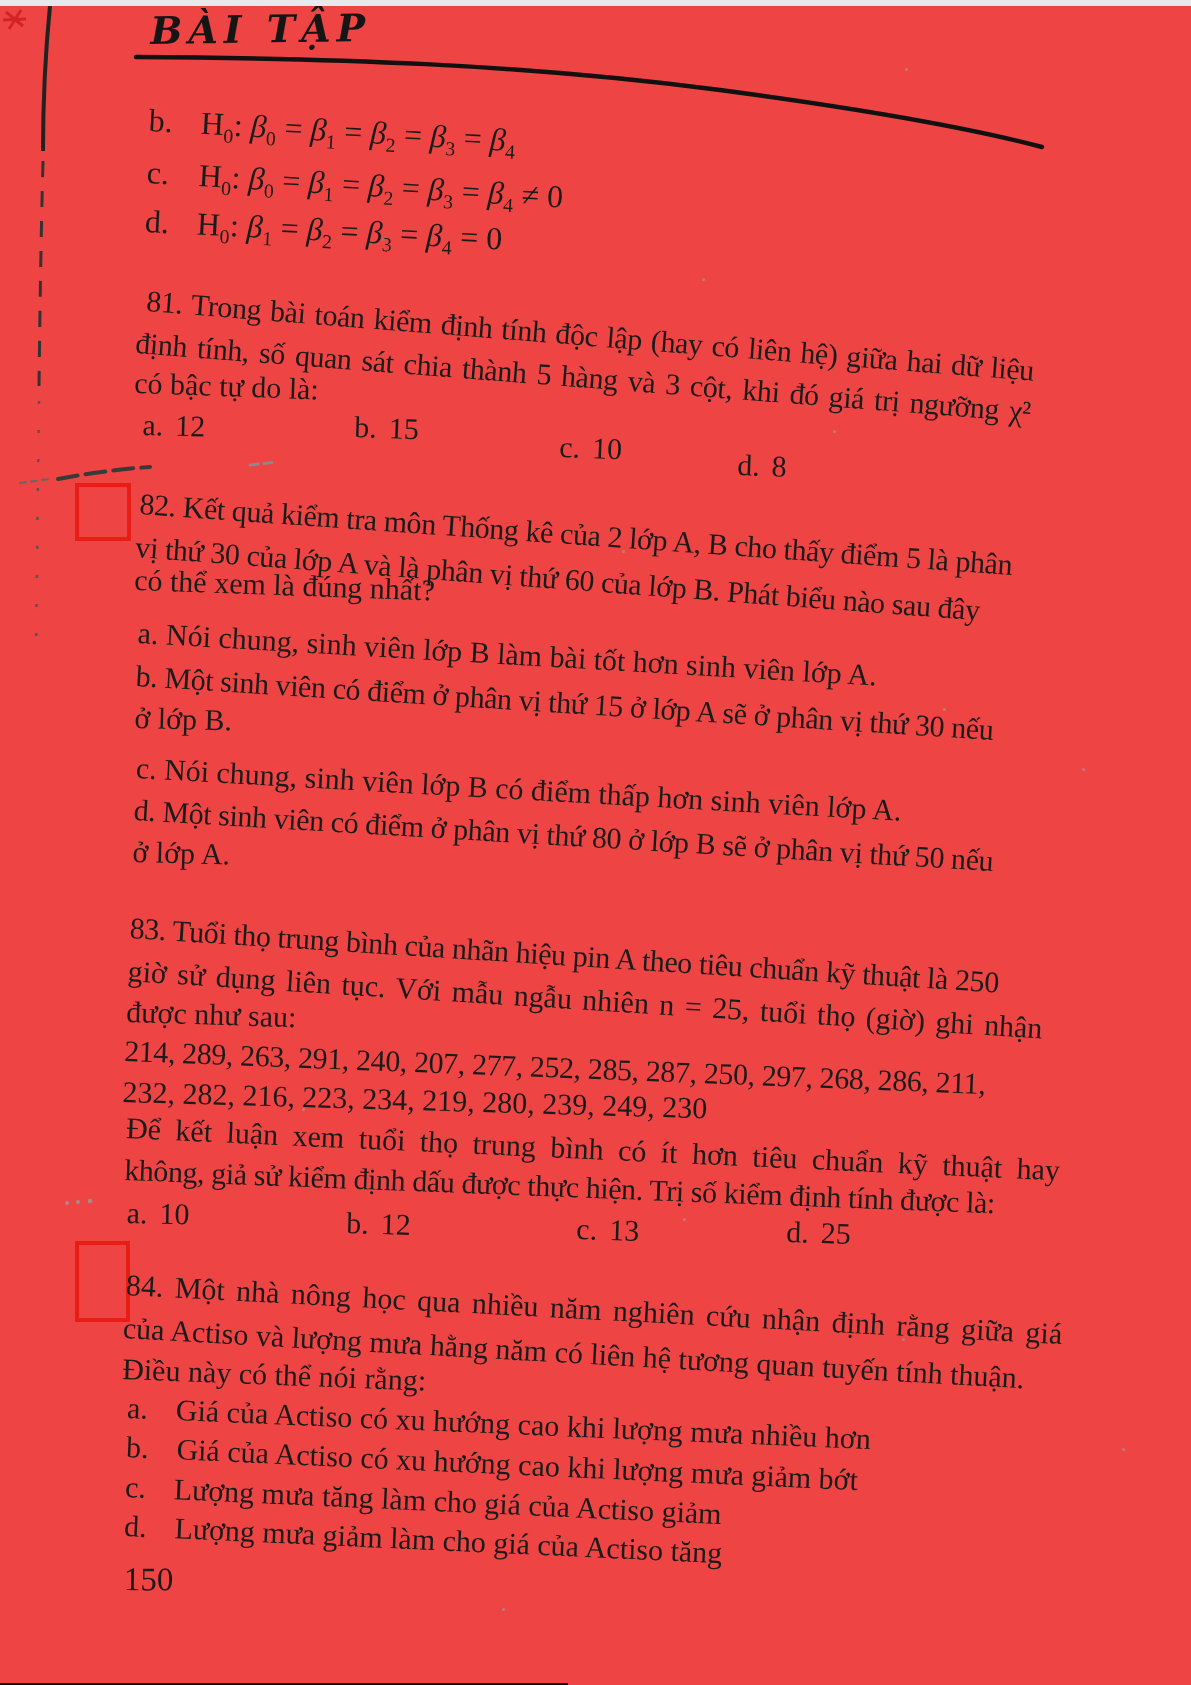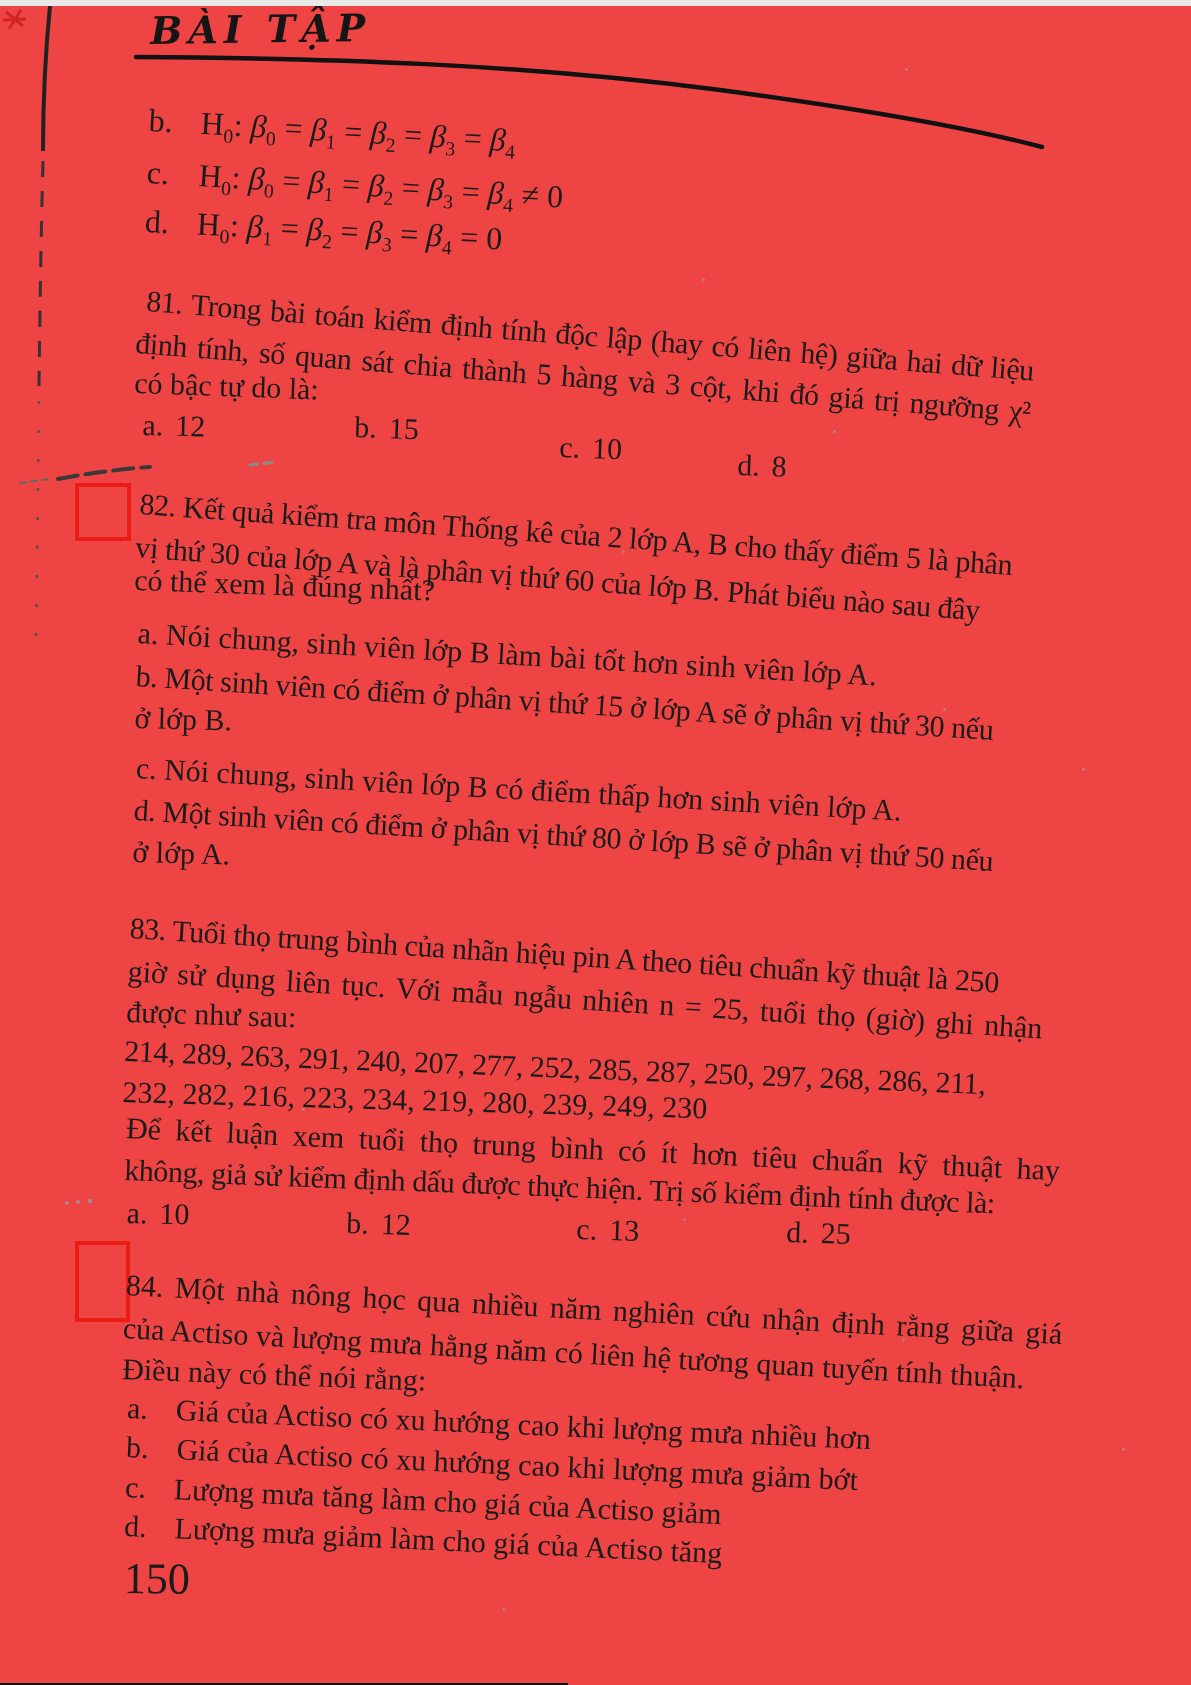--- a/index.html
+++ b/index.html
@@ -26,21 +26,21 @@
     font-size:30px;line-height:38px;
     transform-origin:0 0;color:#1b1b1b;
   }
   .tight{letter-spacing:-0.4px;}
   .frow{font-size:32px;}
   .frow .lab{display:inline-block;min-width:52px;}
   .formula sub{font-size:0.62em;line-height:0;}
   .it{font-style:italic;}
   .ans .lab{margin-right:12px;}
   .redbox{position:absolute;border:4px solid #ea1c16;background:transparent;}
-  .pgnum{font-size:44px;font-family:Liberation Serif, serif;}
+  .pgnum{font-size:33px;font-family:Liberation Serif, serif;}
   .botbar{position:absolute;left:0;top:1677px;width:568px;height:8px;background:#0d0d0d;}
   .mark{position:absolute;height:5px;}
   .speck{position:absolute;width:3px;height:3px;border-radius:50%;background:#9a9a9a;opacity:.7;}
 </style>
 </head>
 <body>
 
 <div class="page">
 
   <svg class="art" width="1191" height="1685" viewBox="0 0 1191 1685" aria-hidden="true">

